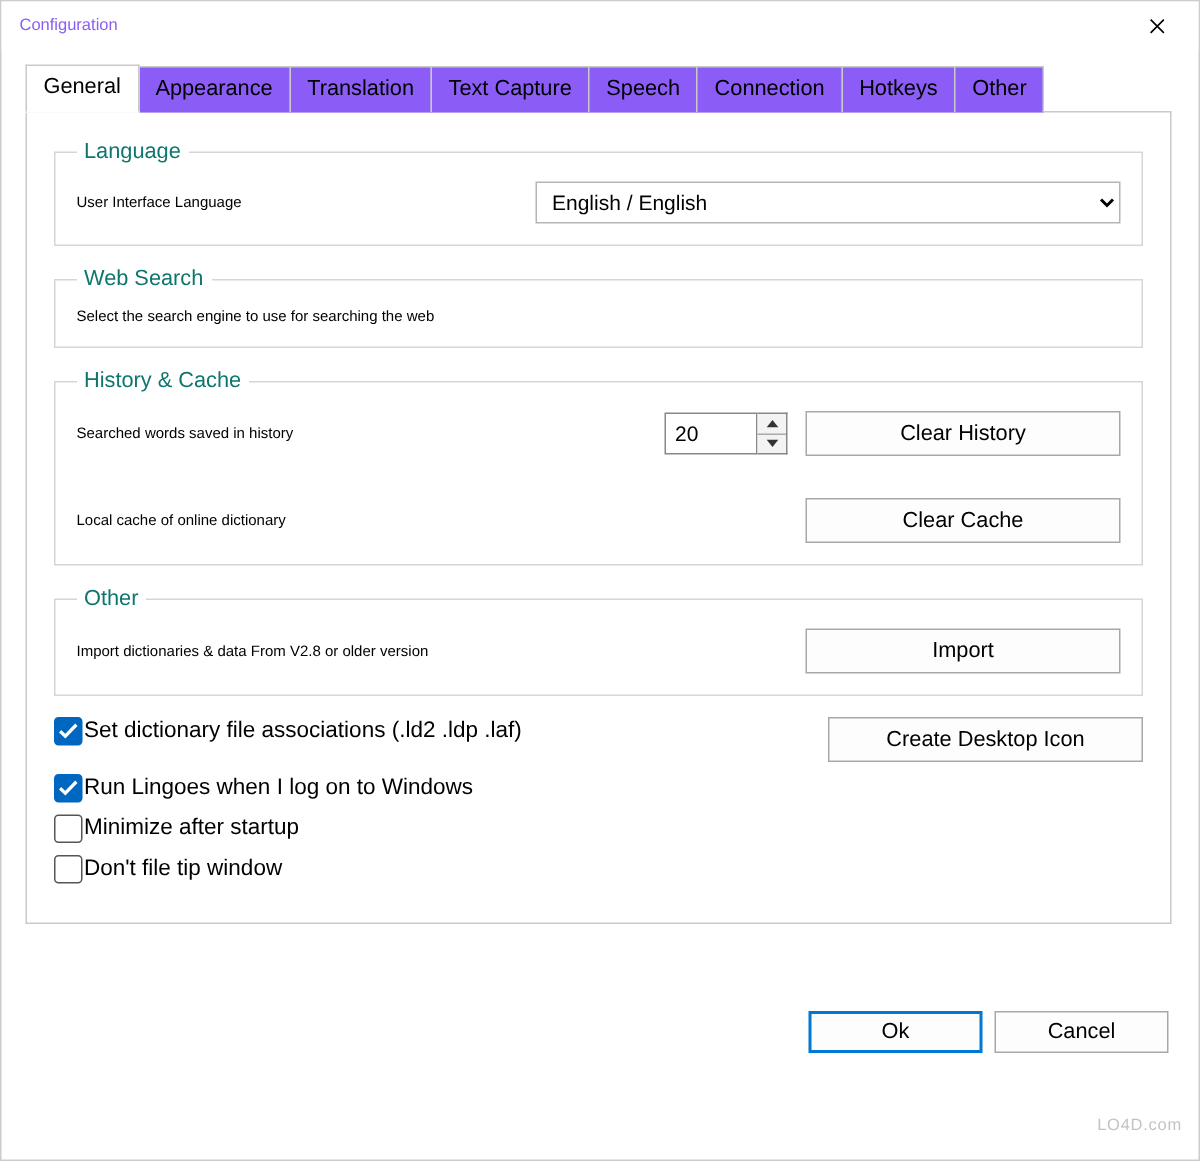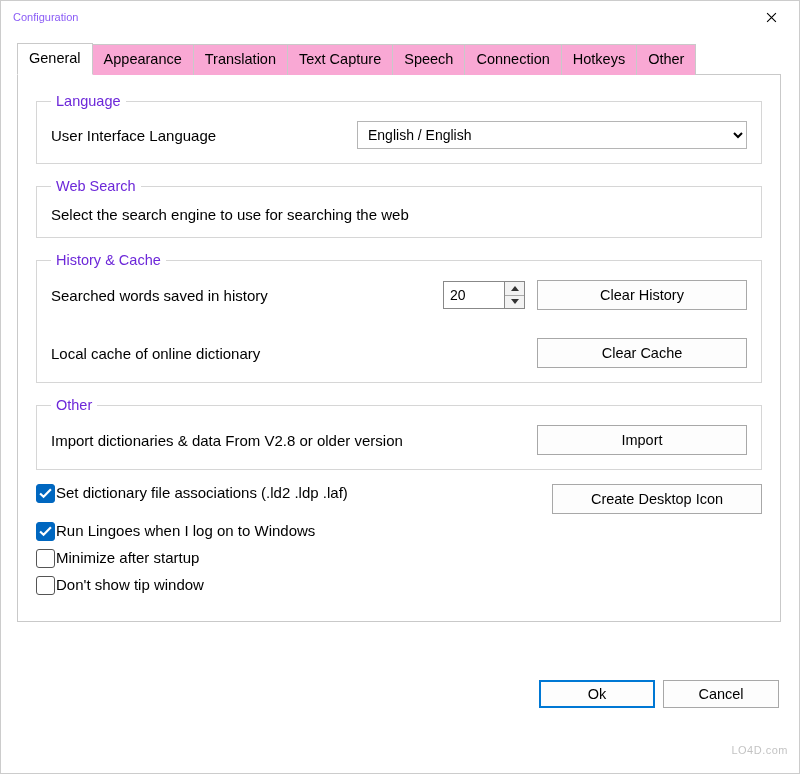--- a/index.html
+++ b/index.html
@@ -40,21 +40,21 @@
   }
   .tabs {
     display: flex;
     position: relative;
     z-index: 2;
   }
   .tab {
     padding: 6px 11px 6px 11px;
     border: 1px solid #c9c9c9;
     border-bottom: none;
-    background: #f9a8d4;
+    background: #8b5cf6;
     margin-right: -1px;
     font-size: 14.5px;
     color: #000;
     position: relative;
     top: 1px;
   }
   .tab.active {
     background: #fff;
     z-index: 3;
     top: 0;
@@ -71,29 +71,29 @@
     z-index: 1;
   }
   fieldset.group {
     border: 1px solid #d6d6d6;
     margin: 0 0 14px 0;
     padding: 12px 14px 14px 14px;
     position: relative;
   }
   fieldset.group legend {
     font-size: 14.5px;
-    color: #6d28d9;
+    color: #0f766e;
     padding: 0 5px;
   }
   .row {
     display: flex;
     align-items: center;
   }
   .row + .row { margin-top: 28px; }
-  .row-label { flex: 1; font-size: 15px; }
+  .row-label { flex: 1; font-size: 10px; }
   select.combo {
     height: 28px;
     border: 1px solid #b5b5b5;
     background: #fff;
     font-family: inherit;
     font-size: 14px;
     padding: 0 6px;
   }
   .combo-lang { width: 390px; }
   .combo-search { width: 180px; }
@@ -279,21 +279,21 @@
               </svg>
           </span>
           <span>Run Lingoes when I log on to Windows</span>
         </div>
         <div class="check-row">
           <span class="checkbox"></span>
           <span>Minimize after startup</span>
         </div>
         <div class="check-row">
           <span class="checkbox"></span>
-          <span>Don't show tip window</span>
+          <span>Don't file tip window</span>
         </div>
       </div>
 
     </div>
 
     <div class="bottom-buttons">
       <button class="btn btn-sm default">Ok</button>
       <button class="btn btn-sm">Cancel</button>
     </div>
 

